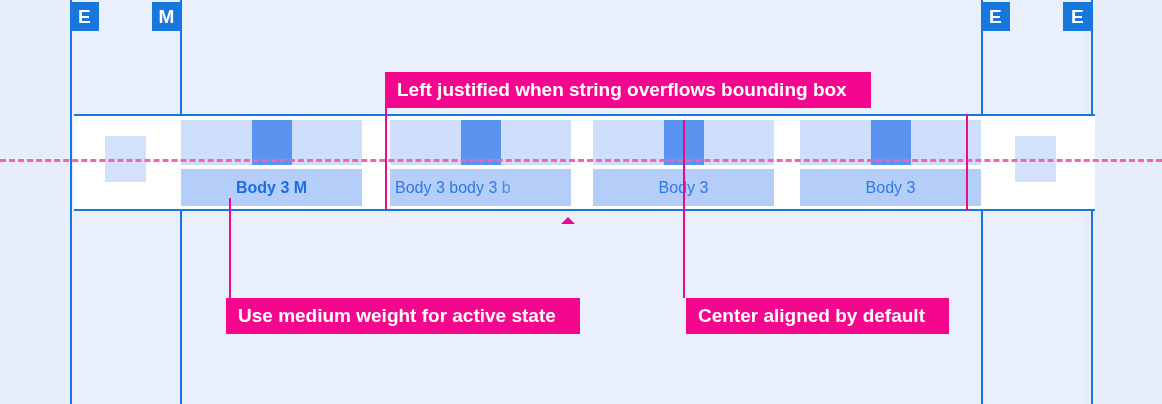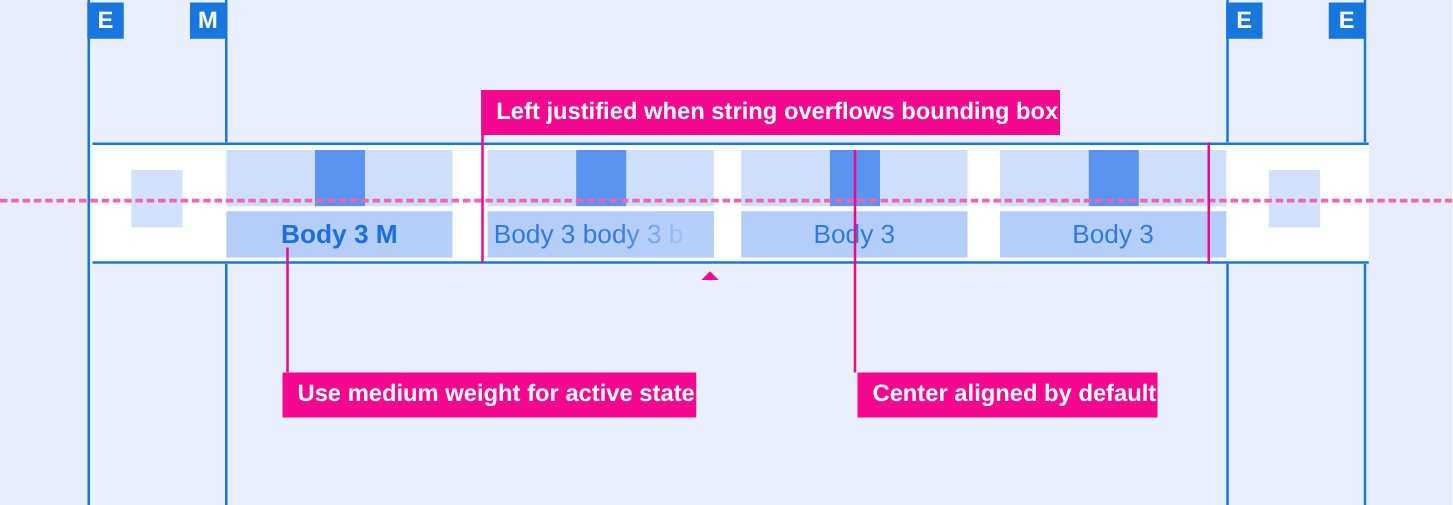--- a/index.html
+++ b/index.html
@@ -97,21 +97,21 @@
     margin-top: 4px;
     height: 37px;
     background: #b5cdf9;
     overflow: hidden;
     white-space: nowrap;
   }
   .tab-label {
     position: absolute;
     top: 50%;
     transform: translateY(-50%);
-    font-size: 21px;
+    font-size: 16px;
     color: #2f7ae6;
     white-space: nowrap;
   }
   .tab-label.centered {
     left: 0; right: 0;
     text-align: center;
   }
   .tab-label.left {
     left: 5px;
     text-align: left;
@@ -148,21 +148,21 @@
   }
 
   
   .anno {
     position: absolute;
     background: #f5068f;
     color: #ffffff;
     font-size: 19px;
     font-weight: bold;
     line-height: 1;
-    padding: 8px 1px 9px 12px;
+    padding: 8px 24px 9px 12px;
     white-space: nowrap;
   }
   .anno-caret {
     position: absolute;
     width: 0; height: 0;
     border-left: 7px solid transparent;
     border-right: 7px solid transparent;
     border-bottom: 7px solid #f5068f;
   }
 </style>

